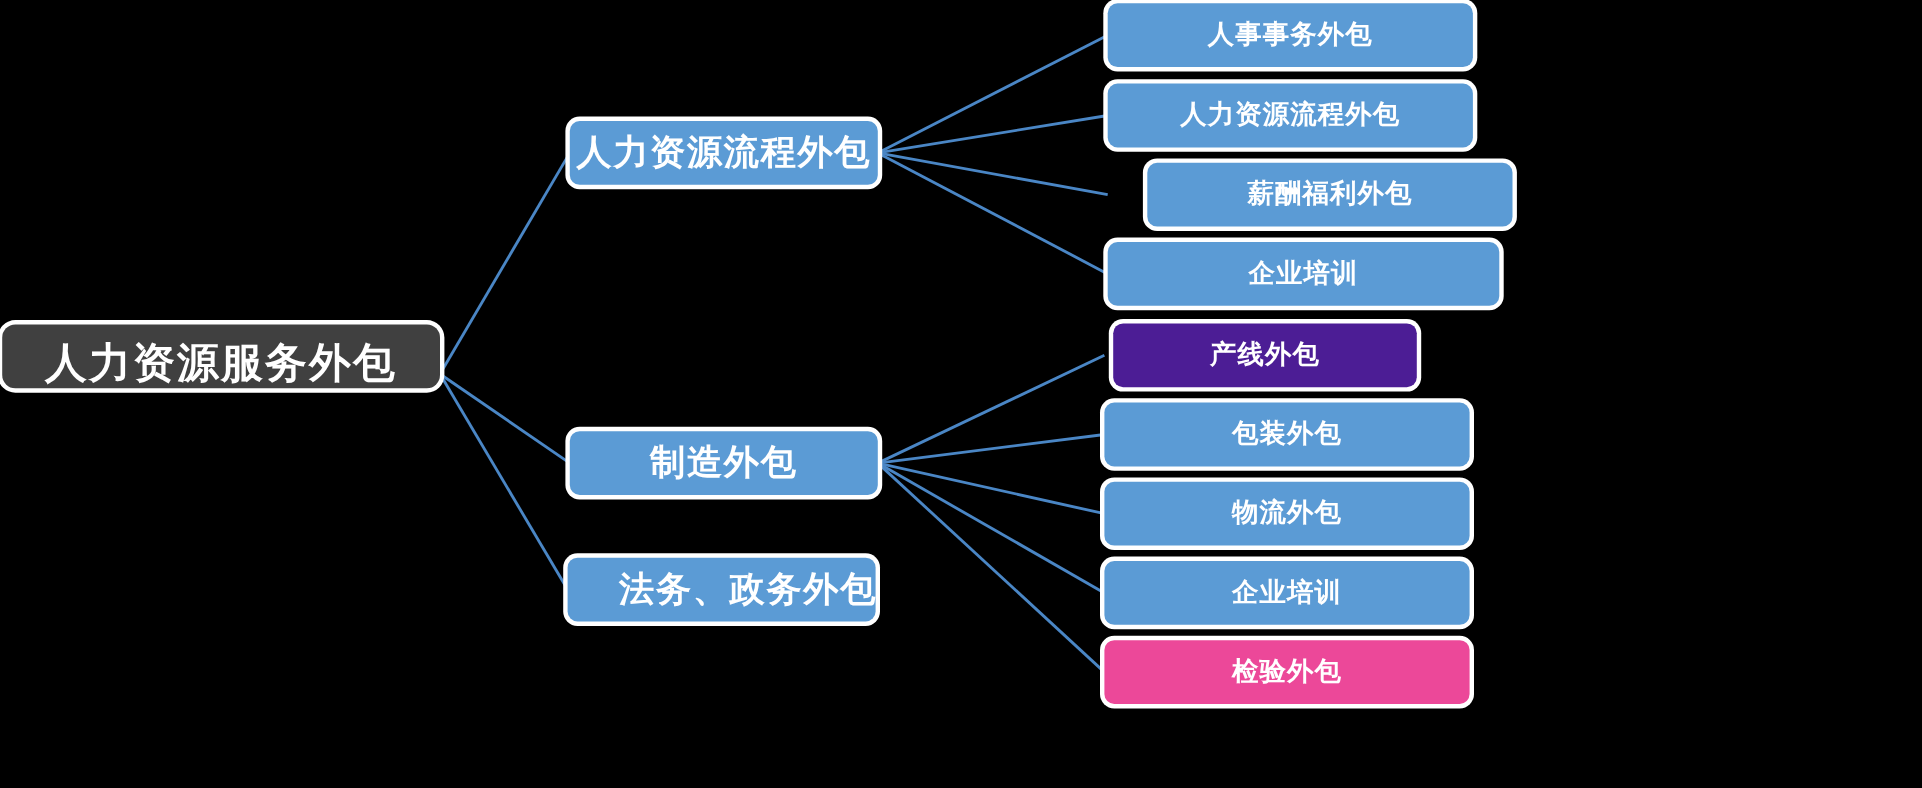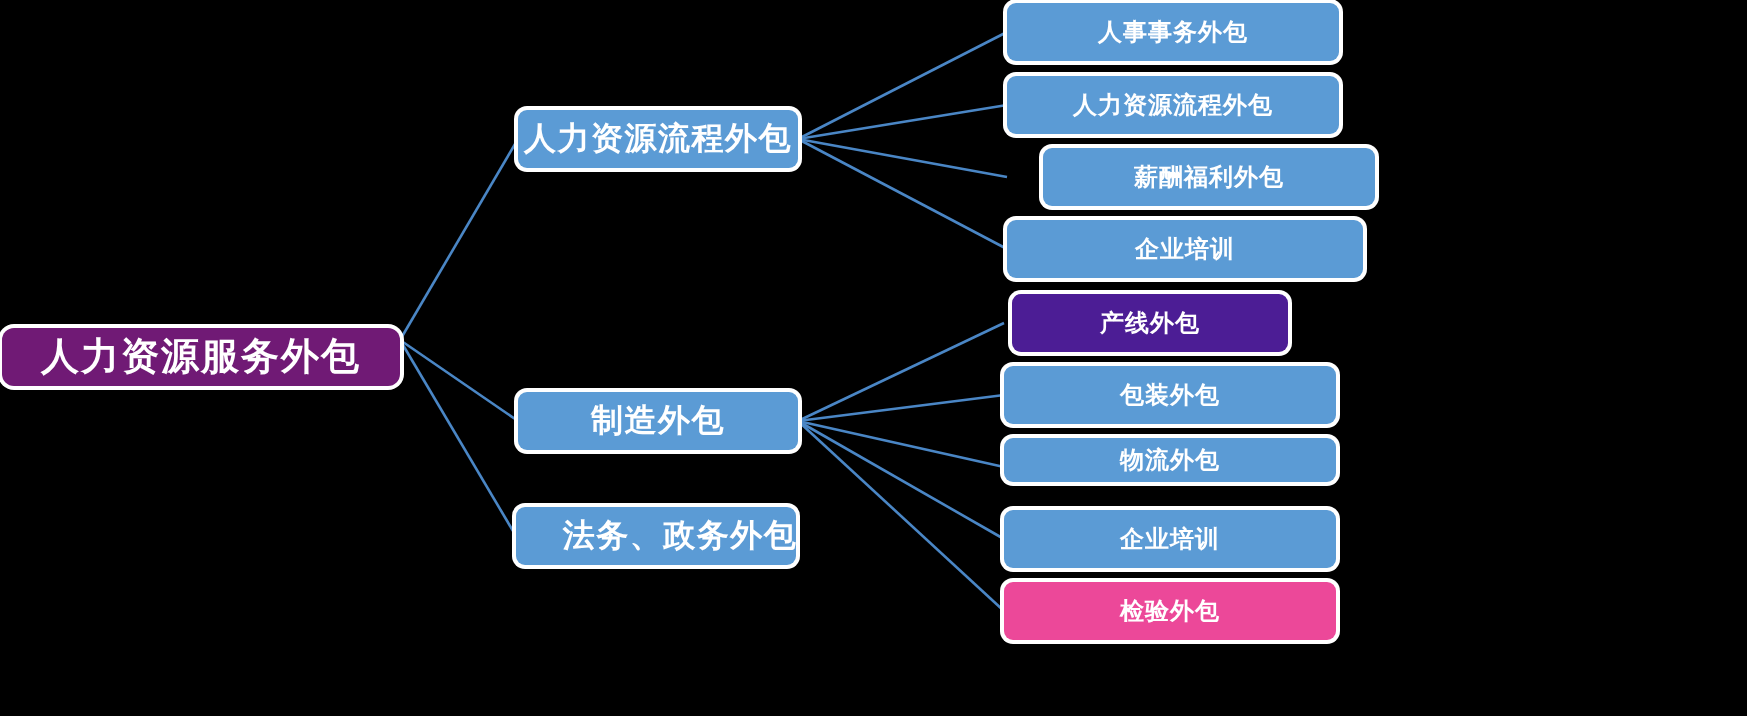--- a/index.html
+++ b/index.html
@@ -73,21 +73,21 @@
       <line x1="798" y1="139" x2="1007" y2="105" stroke="#4A86C5" stroke-width="2.6"></line>
       <line x1="798" y1="139" x2="1007" y2="177" stroke="#4A86C5" stroke-width="2.6"></line>
       <line x1="798" y1="139" x2="1007" y2="249" stroke="#4A86C5" stroke-width="2.6"></line>
       <line x1="798" y1="421" x2="1004" y2="323" stroke="#4A86C5" stroke-width="2.6"></line>
       <line x1="798" y1="421" x2="1004" y2="395" stroke="#4A86C5" stroke-width="2.6"></line>
       <line x1="798" y1="421" x2="1004" y2="467" stroke="#4A86C5" stroke-width="2.6"></line>
       <line x1="798" y1="421" x2="1004" y2="539" stroke="#4A86C5" stroke-width="2.6"></line>
       <line x1="798" y1="421" x2="1004" y2="611" stroke="#4A86C5" stroke-width="2.6"></line>
     </svg>
   <div id="nodes">
-      <div class="node root" style="left: 2px; top: 328px; width: 398px; height: 58px; background: #701a75; color: rgb(255, 255, 255); box-shadow: rgb(255, 255, 255) 0px 0px 0px 4px;">
+      <div class="node root" style="left: 2px; top: 295px; width: 398px; height: 58px; background: #404040; color: rgb(255, 255, 255); box-shadow: rgb(255, 255, 255) 0px 0px 0px 4px; align-items: flex-end;">
         <span class="node-label">人力资源服务外包</span>
       </div>
       <div class="node l2" style="left: 518px; top: 110px; width: 280px; height: 58px; background: rgb(91, 155, 213); color: rgb(255, 255, 255); box-shadow: rgb(255, 255, 255) 0px 0px 0px 4px;">
         <span class="node-label">人力资源流程外包</span>
       </div>
       <div class="node l2" style="left: 518px; top: 392px; width: 280px; height: 58px; background: rgb(91, 155, 213); color: rgb(255, 255, 255); box-shadow: rgb(255, 255, 255) 0px 0px 0px 4px;">
         <span class="node-label">制造外包</span>
       </div>
       <div class="node l2" style="left: 516px; top: 507px; width: 280px; height: 58px; background: rgb(91, 155, 213); color: rgb(255, 255, 255); box-shadow: rgb(255, 255, 255) 0px 0px 0px 4px; padding-left: 48px;">
         <span class="node-label">法务、政务外包</span>
@@ -103,21 +103,21 @@
       </div>
       <div class="node l3" style="left: 1007px; top: 220px; width: 356px; height: 58px; background: rgb(91, 155, 213); color: rgb(255, 255, 255); box-shadow: rgb(255, 255, 255) 0px 0px 0px 4px;">
         <span class="node-label">企业培训</span>
       </div>
       <div class="node l3" style="left: 1012px; top: 294px; width: 276px; height: 58px; background: #4c1d95; color: rgb(255, 255, 255); box-shadow: rgb(255, 255, 255) 0px 0px 0px 4px;">
         <span class="node-label">产线外包</span>
       </div>
       <div class="node l3" style="left: 1004px; top: 366px; width: 332px; height: 58px; background: rgb(91, 155, 213); color: rgb(255, 255, 255); box-shadow: rgb(255, 255, 255) 0px 0px 0px 4px;">
         <span class="node-label">包装外包</span>
       </div>
-      <div class="node l3" style="left: 1004px; top: 438px; width: 332px; height: 44px; background: rgb(91, 155, 213); color: rgb(255, 255, 255); box-shadow: rgb(255, 255, 255) 0px 0px 0px 4px;">
+      <div class="node l3" style="left: 1004px; top: 438px; width: 332px; height: 58px; background: rgb(91, 155, 213); color: rgb(255, 255, 255); box-shadow: rgb(255, 255, 255) 0px 0px 0px 4px;">
         <span class="node-label">物流外包</span>
       </div>
       <div class="node l3" style="left: 1004px; top: 510px; width: 332px; height: 58px; background: rgb(91, 155, 213); color: rgb(255, 255, 255); box-shadow: rgb(255, 255, 255) 0px 0px 0px 4px;">
         <span class="node-label">企业培训</span>
       </div>
       <div class="node l3" style="left: 1004px; top: 582px; width: 332px; height: 58px; background: #ec4899; color: rgb(255, 255, 255); box-shadow: rgb(255, 255, 255) 0px 0px 0px 4px;">
         <span class="node-label">检验外包</span>
       </div>
     </div>
 </div>

